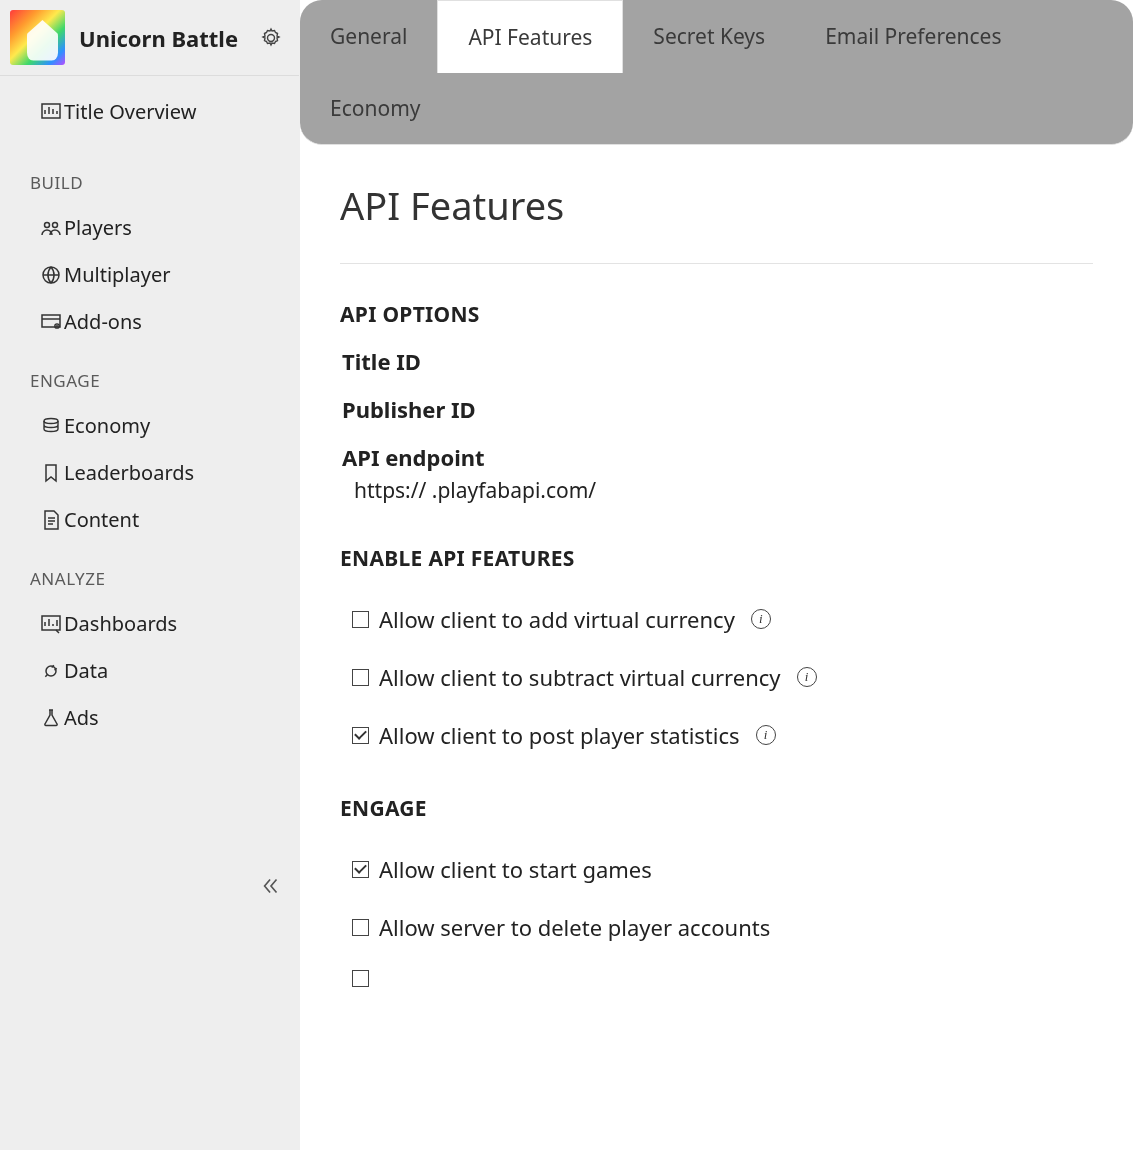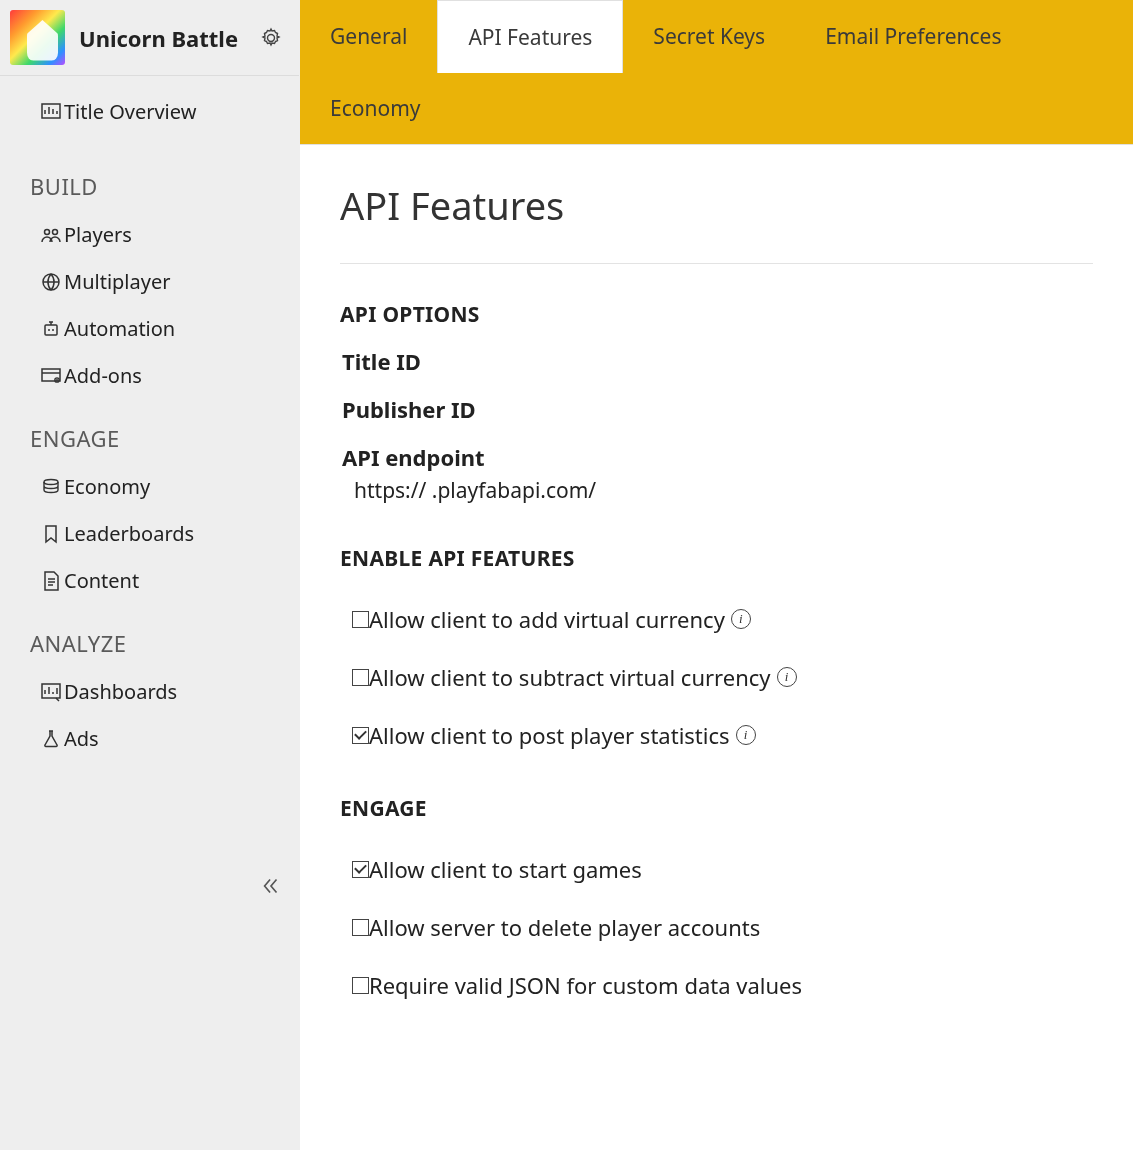--- a/index.html
+++ b/index.html
@@ -67,47 +67,48 @@
       color:#333;
     }
     .title-overview{
       padding-left:38px;
       padding-top:22px;
       padding-bottom:22px;
       font-size:20px;
     }
     .section-label{
       padding:24px 18px 10px 30px;
-      font-size:22px;
+      font-size:17px;
       color:#5a5a5a;
       letter-spacing:0.5px;
     }
     .collapse-btn{
       position:absolute;
       right:14px;
       top:872px;
       width:28px;height:28px;
       color:#555;
       display:flex;align-items:center;justify-content:center;
       cursor:pointer;
     }
     
     .main{
       flex:1;
       display:flex;
       flex-direction:column;
       min-width:0;
     }
     .tabstrip{
-      background:#eab308;
+      background:#a3a3a3;
       display:flex;
       flex-wrap:wrap;
       padding:0;
       min-height: 135px;
       border-bottom: 1px solid #e0e0e0;
+      border-radius: 22px;
     }
     .tab{
       padding: 22px 30px;
       font-size:21px;
       color:#3a3a3a;
       cursor:pointer;
     }
     .tab.active{
       background:#fff;
       border-top:1px solid #e0e0e0;
@@ -147,20 +148,21 @@
     }
     .field-value{
       font-size:21px;
       color:#222;
       padding-left:12px;
     }
     .features-list{ margin-left:12px;}
     .feature-row{
       display:flex;
       align-items:center;
+      gap:10px;
       font-size:22px;
       padding:14px 0;
       color:#222;
     }
     .chk{
       width:17px;height:17px;border:1px solid #444;
       display:inline-flex;align-items:center;justify-content:center;
       flex-shrink:0;
     }
     .chk.checked::after{
@@ -281,28 +283,20 @@
         <span class="ico">
           <svg width="24" height="24" viewBox="0 0 24 24">
             <use href="#globe-icon"></use>
           </svg>
         </span>
         <span>Multiplayer</span>
       </div>
       <div class="nav-link">
         <span class="ico">
           <svg width="24" height="24" viewBox="0 0 24 24">
-            <use href="#robot-icon"></use>
-          </svg>
-        </span>
-        <span>Automation</span>
-      </div>
-      <div class="nav-link">
-        <span class="ico">
-          <svg width="24" height="24" viewBox="0 0 24 24">
             <use href="#addons-icon"></use>
           </svg>
         </span>
         <span>Add-ons</span>
       </div>
       <div class="section-label">ENGAGE</div>
       <div class="nav-link">
         <span class="ico">
           <svg width="24" height="24" viewBox="0 0 24 24">
             <use href="#coins-icon"></use>
@@ -327,20 +321,28 @@
         <span>Content</span>
       </div>
       <div class="section-label">ANALYZE</div>
       <div class="nav-link">
         <span class="ico">
           <svg width="24" height="24" viewBox="0 0 24 24">
             <use href="#chart-icon"></use>
           </svg>
         </span>
         <span>Dashboards</span>
+      </div>
+      <div class="nav-link">
+        <span class="ico">
+          <svg width="24" height="24" viewBox="0 0 24 24">
+            <use href="#plug-icon"></use>
+          </svg>
+        </span>
+        <span>Data</span>
       </div>
       <div class="nav-link">
         <span class="ico">
           <svg width="24" height="24" viewBox="0 0 24 24">
             <use href="#flask-icon"></use>
           </svg>
         </span>
         <span>Ads</span>
       </div>
     </div>
@@ -404,17 +406,16 @@
         <div class="feature-row">
           <span class="chk checked"></span>
           <span>Allow client to start games</span>
         </div>
         <div class="feature-row">
           <span class="chk"></span>
           <span>Allow server to delete player accounts</span>
         </div>
         <div class="feature-row">
           <span class="chk"></span>
-          <span>Require valid JSON for custom data values</span>
         </div>
       </div>
   </div>
 </main>
 
 </body></html>

